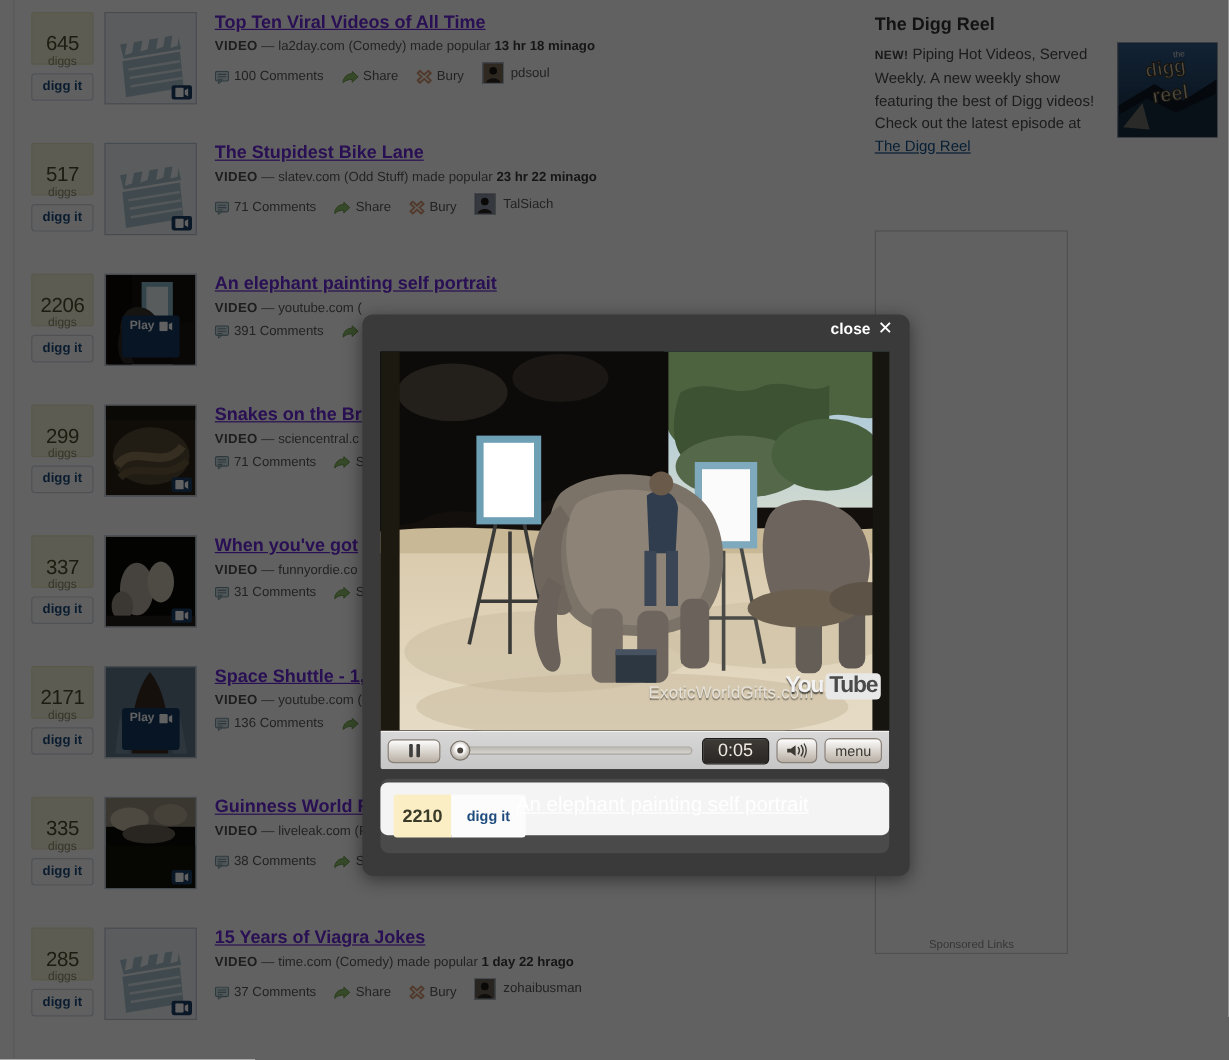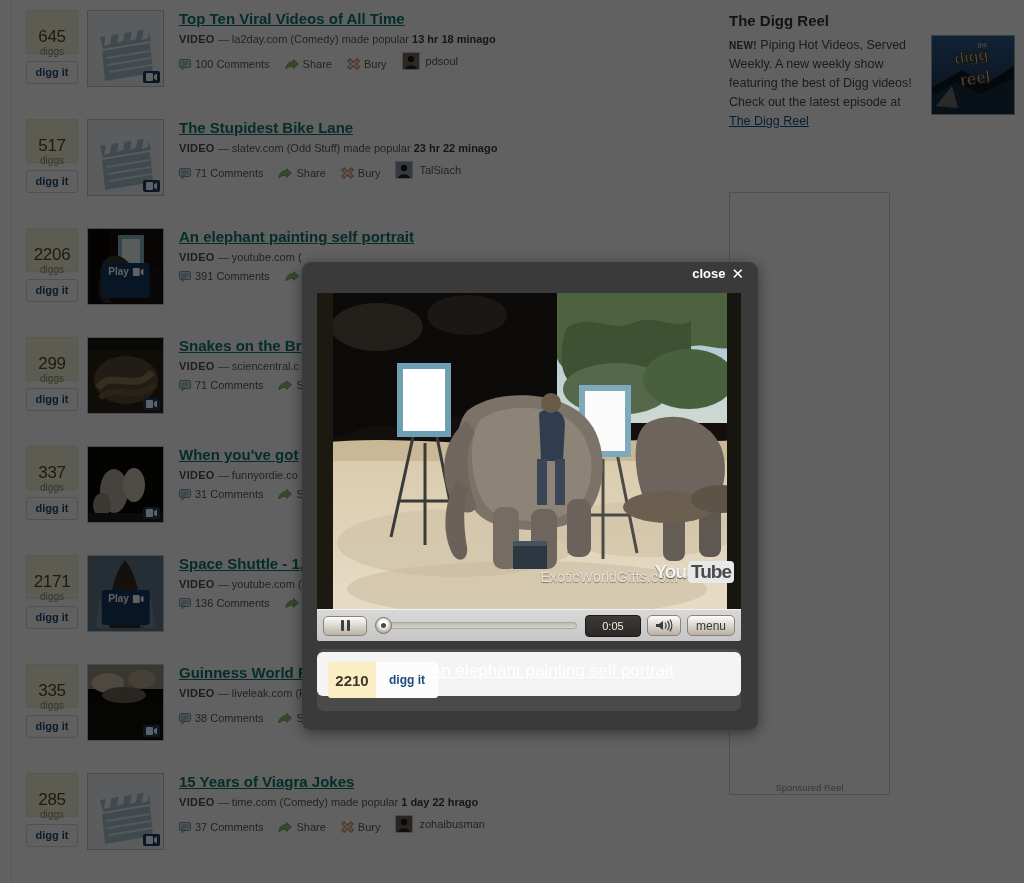--- a/index.html
+++ b/index.html
@@ -51,21 +51,21 @@
   .badge svg{display:block;}
   .playbtn{
     position:absolute;left:50%;transform:translateX(-50%);bottom:6px;
     background:#13385f;color:#fff;font-size:10px;font-weight:bold;
     border-radius:3px;padding:3px 6px 21px 7px;display:flex;align-items:center;gap:4px;
     cursor:pointer;
   }
 
   .meta{margin-left:15px;flex:1 1 auto;min-width:0;}
   .title{
-    font-size:15px;font-weight:bold;color:#0f766e;text-decoration:underline;
+    font-size:15px;font-weight:bold;color:#6d28d9;text-decoration:underline;
     line-height:18px;display:inline-block;cursor:pointer;white-space:nowrap;
   }
   .subline{margin-top:5px;font-size:11px;color:#6b6b6b;white-space:nowrap;}
   .subline .kind{font-weight:bold;color:#4f4f4f;letter-spacing:.3px;}
   .subline .src{color:#5c5c5c;}
   .subline .when{font-weight:bold;color:#3c3c3c;}
   .actions{margin-top:7px;display:flex;align-items:flex-end;font-size:11px;color:#5a5a5a;white-space:nowrap;}
   .actions .act{display:flex;align-items:center;margin-right:15px;cursor:pointer;}
   .actions .act svg{margin-right:4px;}
   .actions .user{display:flex;align-items:center;cursor:pointer;}
@@ -151,21 +151,21 @@
   }
   .track .knob{
     position:relative;width:15px;height:15px;border-radius:50%;
     background:radial-gradient(circle at 50% 40%,#ffffff 0 30%,#cfcac3 55%,#8d877f 100%);
     border:1px solid #7a736b;z-index:2;display:flex;align-items:center;justify-content:center;
     cursor:pointer;
   }
   .track .knob::after{content:"";width:5px;height:5px;border-radius:50%;background:#4b4640;}
   .timebox{
     width:54px;height:20px;background:linear-gradient(#3e3b37,#2a2724);border:1px solid #1c1a18;
-    border-radius:4px;color:#efeae2;font-size:11px;display:flex;align-items:center;
+    border-radius:4px;color:#efeae2;font-size:15px;display:flex;align-items:center;
     justify-content:center;margin-right:6px;
   }
   .volbtn{width:34px;height:21px;margin-right:6px;}
   .menubtn{height:21px;padding:0 8px;font-size:12px;color:#3b3833;}
 
   .footer-card{
     position:absolute;left:15px;top:390px;width:424px;height:44px;
     background:#f4f4f4;border-radius:6px;
   }
   .fc-inner{position:absolute;left:11px;top:10px;display:flex;align-items:center;}
@@ -665,21 +665,21 @@
             <text x="40" y="26" font-size="16" font-weight="bold" font-family="Liberation Sans, sans-serif" text-anchor="middle" transform="rotate(-8 40 26)">digg</text>
             <text x="44" y="48" font-size="17" font-weight="bold" font-family="Liberation Sans, sans-serif" text-anchor="middle" transform="rotate(-8 44 48)">reel</text>
           </g>
           <text x="46" y="12" font-size="7" fill="#dcd6c4" font-family="Liberation Sans, sans-serif" transform="rotate(-8 46 12)">the</text>
           <path d="M4 70 L20 50 L26 72 Z" fill="#b8ac8c" opacity=".55"></path>
         </svg>
       </div>
     </div>
 
     <div class="ad-box"></div>
-    <div class="ad-label">Sponsored Reel</div>
+    <div class="ad-label">Sponsored Links</div>
   </div>
 </div>
 
 <div id="dim"></div>
 
 <div id="modal">
 
   <div class="modal-bar">
     <div class="close">
       <span>close</span>

